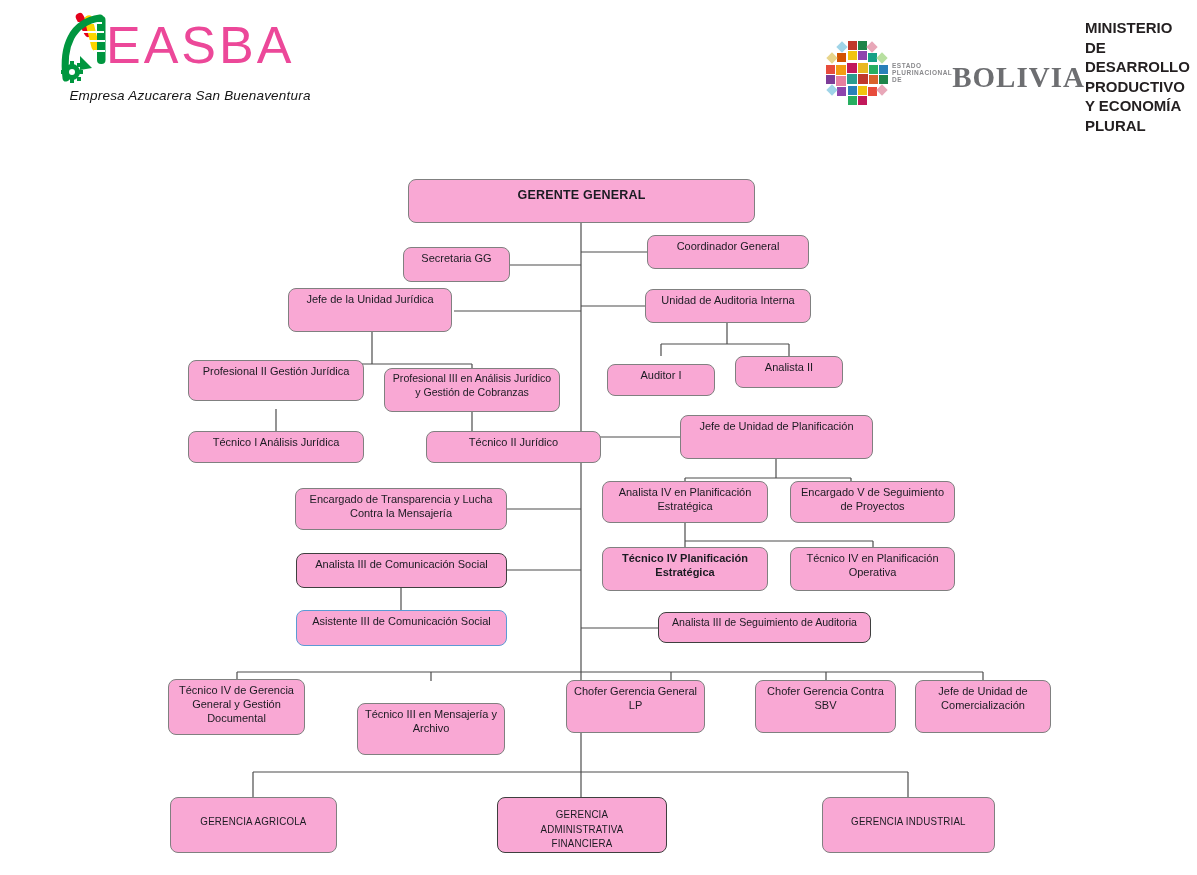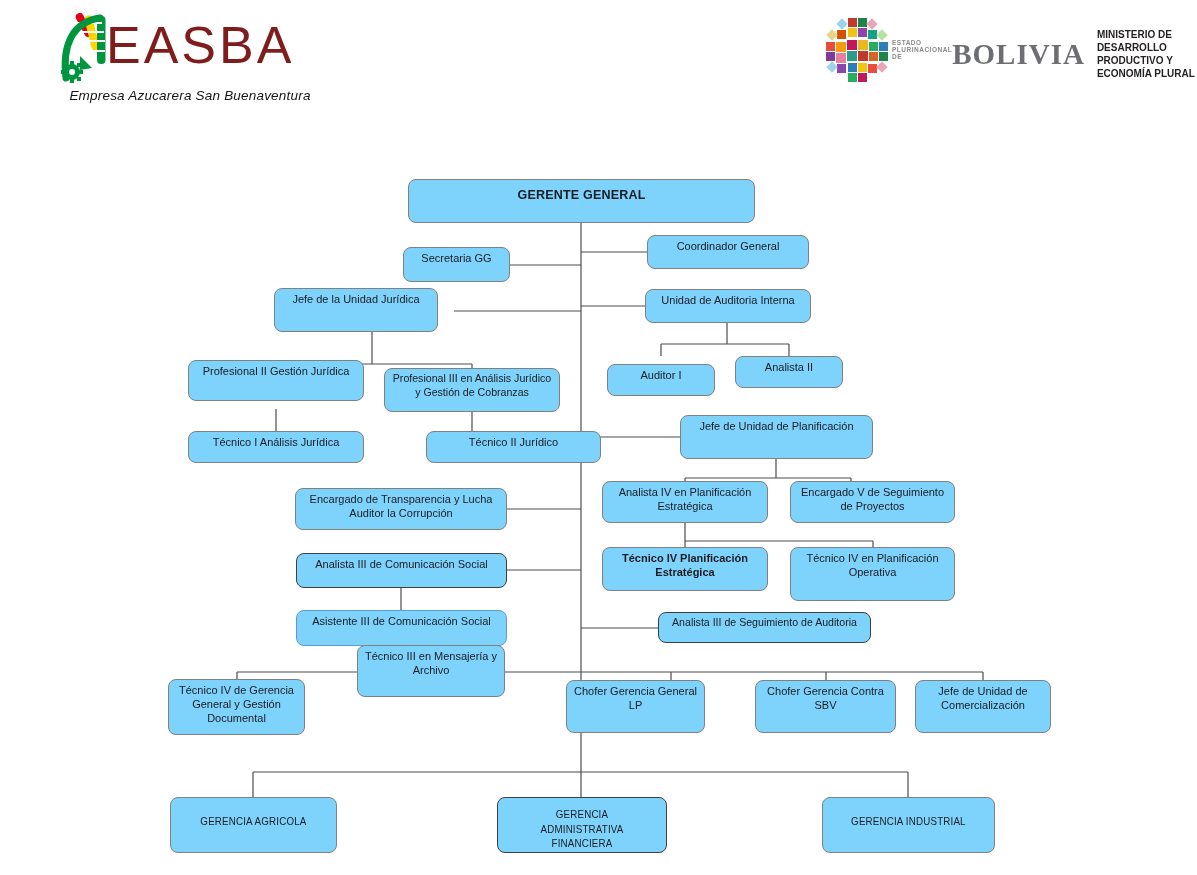--- a/index.html
+++ b/index.html
@@ -5,50 +5,50 @@
   * { margin:0; padding:0; box-sizing:border-box; }
   html,body { background:#ffffff; }
   .page {
     position:relative; width:1197px; height:875px; background:#ffffff;
     font-family:"Liberation Sans", sans-serif; overflow:hidden;
   }
   
   .easba { position:absolute; left:56px; top:10px; width:268px; }
   .easba-row { display:flex; align-items:flex-start; }
   .easba-name {
-    font-size:52px; line-height:70px; color:#7f1d1d; letter-spacing:3px;
+    font-size:52px; line-height:70px; color:#ec4899; letter-spacing:3px;
     font-weight:normal; margin-left:-8px;
   }
   .easba-tagline {
     display:block; text-align:center; font-style:italic; font-size:13.5px;
     color:#151515; margin-top:0px; letter-spacing:0.2px;
   }
   
   .ministry { position:absolute; left:826px; top:18px; display:flex; align-items:center; }
   .bolivia-block { margin-left:4px; display:flex; flex-direction:row; }
   .bolivia-small { font-size:6.5px; font-weight:bold; color:#8a8a8d; letter-spacing:0.5px; }
   .bolivia-big {
     font-family:"Liberation Serif", serif; font-size:29px; line-height:30px;
     font-weight:bold; color:#6d6e71; letter-spacing:1px;
   }
-  .ministry-lines { margin-left:12px; font-size:10px; font-weight:bold; color:#231f20; line-height:1.3; }
+  .ministry-lines { font-size:15px; font-weight:bold; color:#231f20; line-height:1.3; }
   
   .title-box {
     position:absolute; left:335px; top:103px; width:493px; height:63px;
     border:1px solid #999; border-radius:4px; background:#fff;
     box-shadow:2px 2px 3px rgba(0,0,0,0.25), inset 0 0 0 1px #f2f2f2;
     text-align:center; font-family:"Liberation Serif", serif; color:#17171f;
   }
   .title-line1 { font-size:17.5px; margin-top:6px; letter-spacing:0.3px;
     text-shadow:1px 1px 1px rgba(130,130,150,0.55); }
   .title-line2 { font-size:23px; font-weight:bold; letter-spacing:1.5px; margin-top:1px;
     text-shadow:1px 1px 1px rgba(130,130,150,0.55); }
   
   .node {
-    position:absolute; background:#7dd3fc; border:1.4px solid #808080; border-radius:8px;
+    position:absolute; background:#f9a8d4; border:1.4px solid #808080; border-radius:8px;
     display:flex; justify-content:center; align-items:flex-start; text-align:center;
     padding:3px 5px 0; font-size:11px; line-height:1.28; color:#1b1b22;
   }
   .node--bold { font-weight:bold; font-size:12.5px; padding-top:7px; letter-spacing:0.2px; }
   .node--dark { border-color:#3f3f3f; }
   .node--blue { border-color:#5b9bd5; }
   .node--caps span { transform:scaleX(0.85); transform-origin:50% 50%; display:inline-block; white-space:normal; }
   .node--caps { font-size:11.5px; letter-spacing:0.2px; padding-top:16px; }
   .node--caps2 { padding-top:9px; }
   .node--tight { font-size:10.6px; }
@@ -165,21 +165,21 @@
       <span>GERENTE GENERAL</span>
     </div>
 
   <div class="node" style="left:403px;top:247px;width:107px;height:35px;">
       <span>Secretaria GG</span>
     </div>
   <div class="node" style="left:647px;top:235px;width:162px;height:34px;">
       <span>Coordinador General</span>
     </div>
 
-  <div class="node" style="left:274px;top:288px;width:164px;height:44px;">
+  <div class="node" style="left:288px;top:288px;width:164px;height:44px;">
       <span>Jefe de la Unidad Jurídica</span>
     </div>
   <div class="node" style="left:645px;top:289px;width:166px;height:34px;">
       <span>Unidad de Auditoria Interna</span>
     </div>
 
   <div class="node" style="left:607px;top:364px;width:108px;height:32px;">
       <span>Auditor I</span>
     </div>
   <div class="node" style="left:735px;top:356px;width:108px;height:32px;">
@@ -204,41 +204,41 @@
     </div>
   <div class="node" style="left:602px;top:481px;width:166px;height:42px;">
       <span>Analista IV en Planificación Estratégica</span>
     </div>
   <div class="node" style="left:790px;top:481px;width:165px;height:42px;">
       <span>Encargado V de Seguimiento de Proyectos</span>
     </div>
   <div class="node" style="left:602px;top:547px;width:166px;height:44px;font-weight:bold;">
       <span>Técnico IV Planificación Estratégica</span>
     </div>
-  <div class="node" style="left:790px;top:547px;width:165px;height:54px;">
+  <div class="node" style="left:790px;top:547px;width:165px;height:44px;">
       <span>Técnico IV en Planificación Operativa</span>
     </div>
 
   <div class="node" style="left:295px;top:488px;width:212px;height:42px;">
-      <span>Encargado de Transparencia y Lucha Auditor la Corrupción</span>
+      <span>Encargado de Transparencia y Lucha Contra la Mensajería</span>
     </div>
   <div class="node node--dark" style="left:296px;top:553px;width:211px;height:35px;">
       <span>Analista III de Comunicación Social</span>
     </div>
   <div class="node node--blue" style="left:296px;top:610px;width:211px;height:36px;">
       <span>Asistente III de Comunicación Social</span>
     </div>
   <div class="node node--dark node--tight" style="left:658px;top:612px;width:213px;height:31px;">
       <span>Analista III de Seguimiento de Auditoria</span>
     </div>
 
   <div class="node" style="left:168px;top:679px;width:137px;height:56px;">
       <span>Técnico IV de Gerencia General y Gestión Documental</span>
     </div>
-  <div class="node" style="left:357px;top:645px;width:148px;height:52px;">
+  <div class="node" style="left:357px;top:703px;width:148px;height:52px;">
       <span>Técnico III en Mensajería y Archivo</span>
     </div>
   <div class="node" style="left:566px;top:680px;width:139px;height:53px;">
       <span>Chofer Gerencia General LP</span>
     </div>
   <div class="node" style="left:755px;top:680px;width:141px;height:53px;">
       <span>Chofer Gerencia Contra SBV</span>
     </div>
   <div class="node" style="left:915px;top:680px;width:136px;height:53px;">
       <span>Jefe de Unidad de Comercialización</span>

